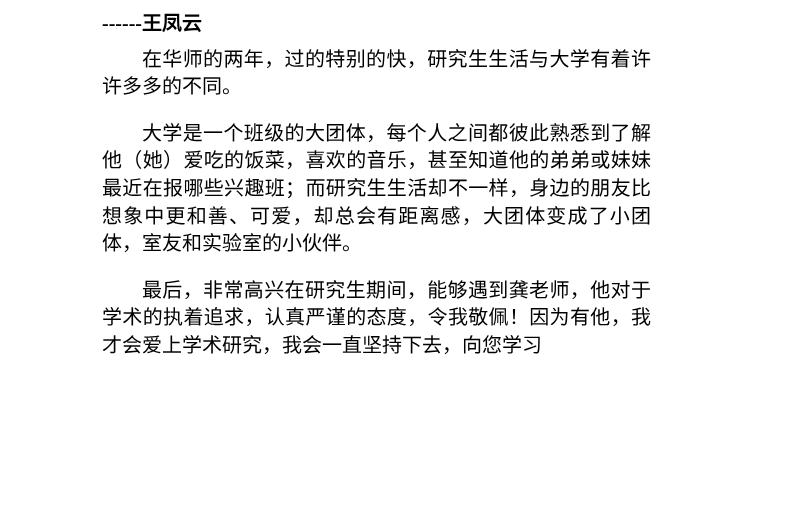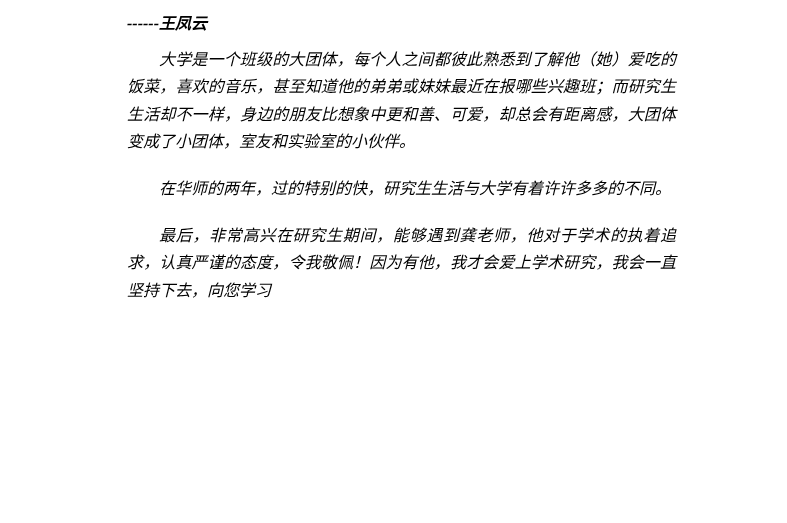--- a/index.html
+++ b/index.html
@@ -10,49 +10,48 @@
     width: 787px;
     height: 523px;
     background: #ffffff;
     color: #000000;
     overflow: hidden;
     position: relative;
     font-family: "Liberation Serif", serif;
   }
   .doc-page {
     position: absolute;
-    left: 127px;
+    left: 102px;
     top: 10px;
     width: 549px;
-    font-size: 16px;
+    font-size: 20px;
     line-height: 27.6px;
     text-align: justify;
     text-justify: inter-ideograph;
     letter-spacing: 0;
-    font-style: italic;
   }
   .signature-line {
     font-weight: bold;
     margin: 0 0 8px 0;
     text-align: left;
   }
   .para {
     margin: 0 0 19px 0;
     text-indent: 2em;
   }
   .para:last-child {
     margin-bottom: 2px;
   }
 </style>
 </head>
 <body>
 
 <div class="doc-page">
   <p class="signature-line">------王凤云</p>
 
+  <p class="para">在华师的两年，过的特别的快，研究生生活与大学有着许许多多的不同。</p>
+
   <p class="para">大学是一个班级的大团体，每个人之间都彼此熟悉到了解他（她）爱吃的饭菜，喜欢的音乐，甚至知道他的弟弟或妹妹最近在报哪些兴趣班；而研究生生活却不一样，身边的朋友比想象中更和善、可爱，却总会有距离感，大团体变成了小团体，室友和实验室的小伙伴。</p>
-
-  <p class="para">在华师的两年，过的特别的快，研究生生活与大学有着许许多多的不同。</p>
 
 
 
   <p class="para">最后，非常高兴在研究生期间，能够遇到龚老师，他对于学术的执着追求，认真严谨的态度，令我敬佩！因为有他，我才会爱上学术研究，我会一直坚持下去，向您学习</p>
 </div>
 
 </body></html>

